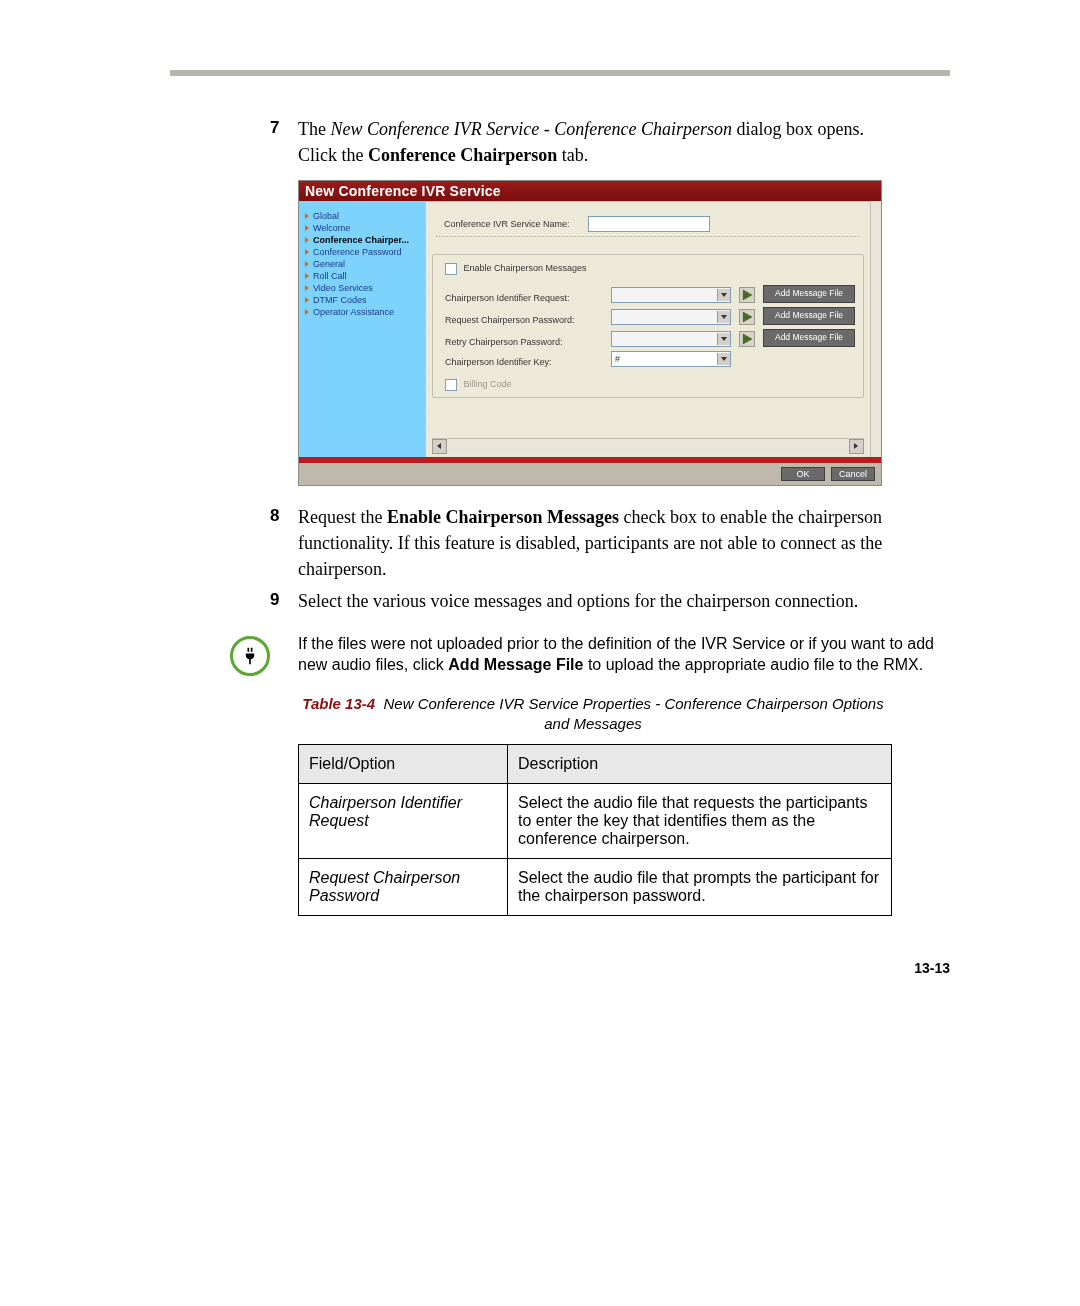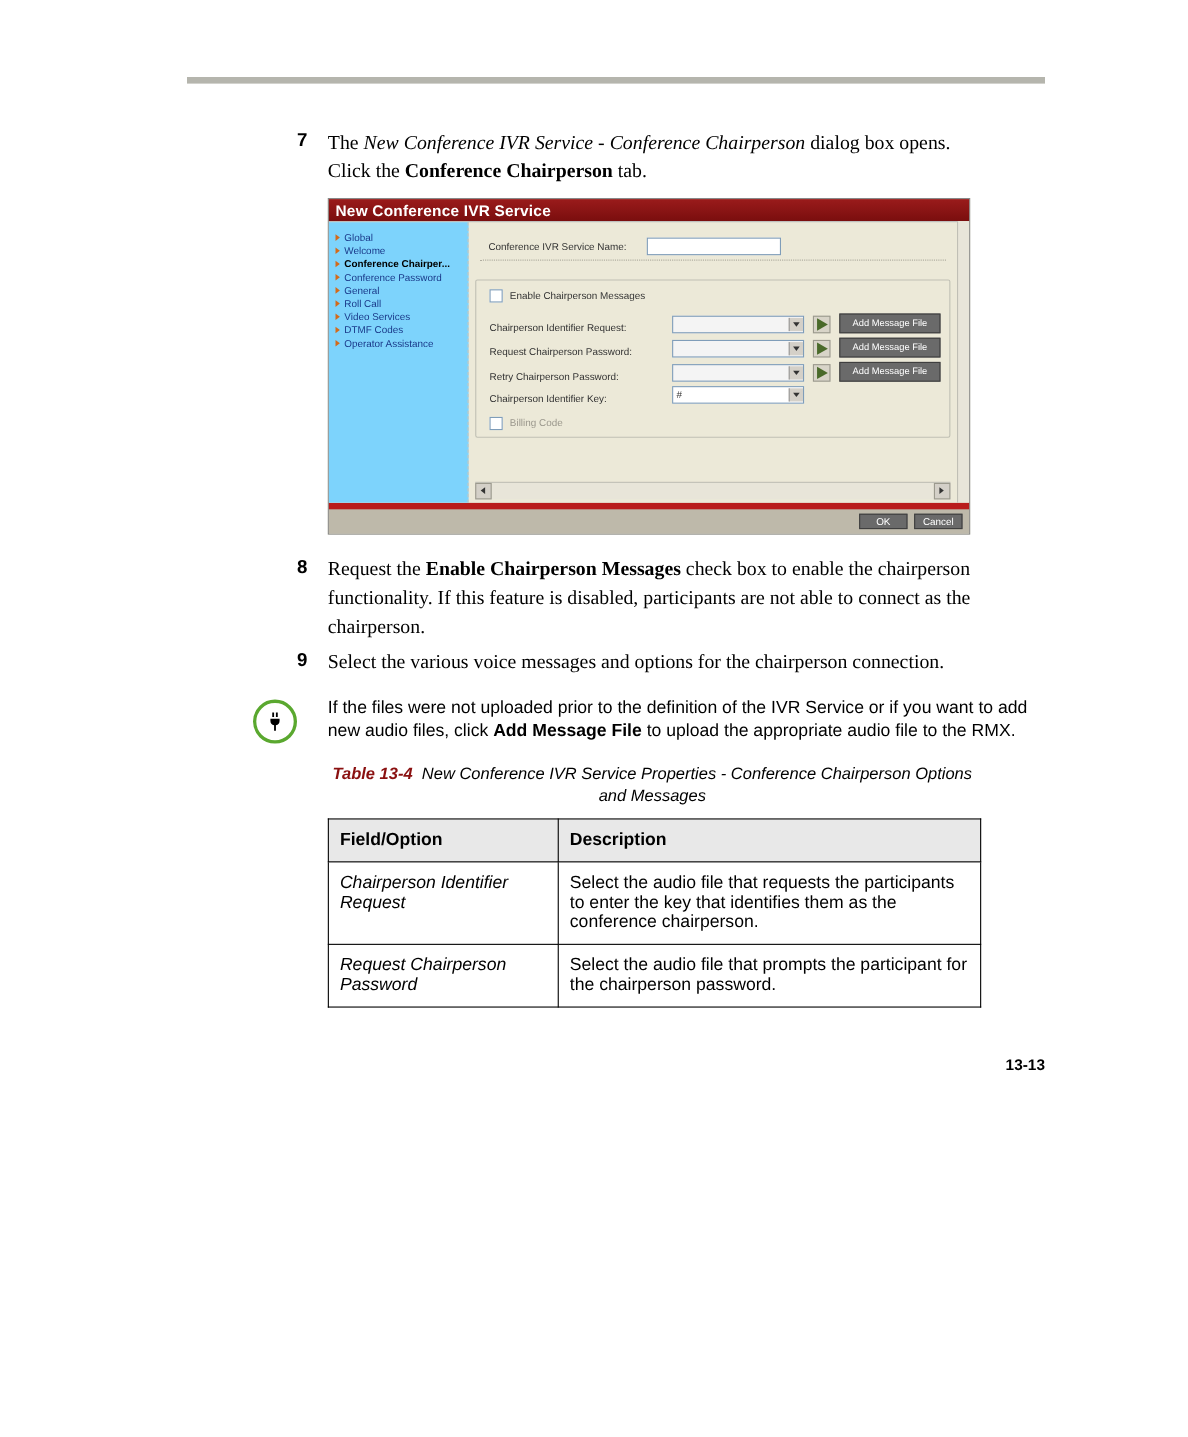--- a/index.html
+++ b/index.html
@@ -187,21 +187,21 @@
     font-size: 16px;
   }
   table.opt th, table.opt td {
     border: 1px solid #000;
     padding: 10px 10px;
     text-align: left;
     vertical-align: top;
   }
   table.opt th {
     background: #e8e8e8;
-    font-weight: bold;
+    font-weight: normal;
   }
   table.opt td.fld { font-style: italic; width: 188px; }
 
   .page-num {
     text-align: right;
     font-family: Liberation Sans, sans-serif;
     font-weight: bold;
     font-size: 14px;
     margin-top: 44px;
   }

